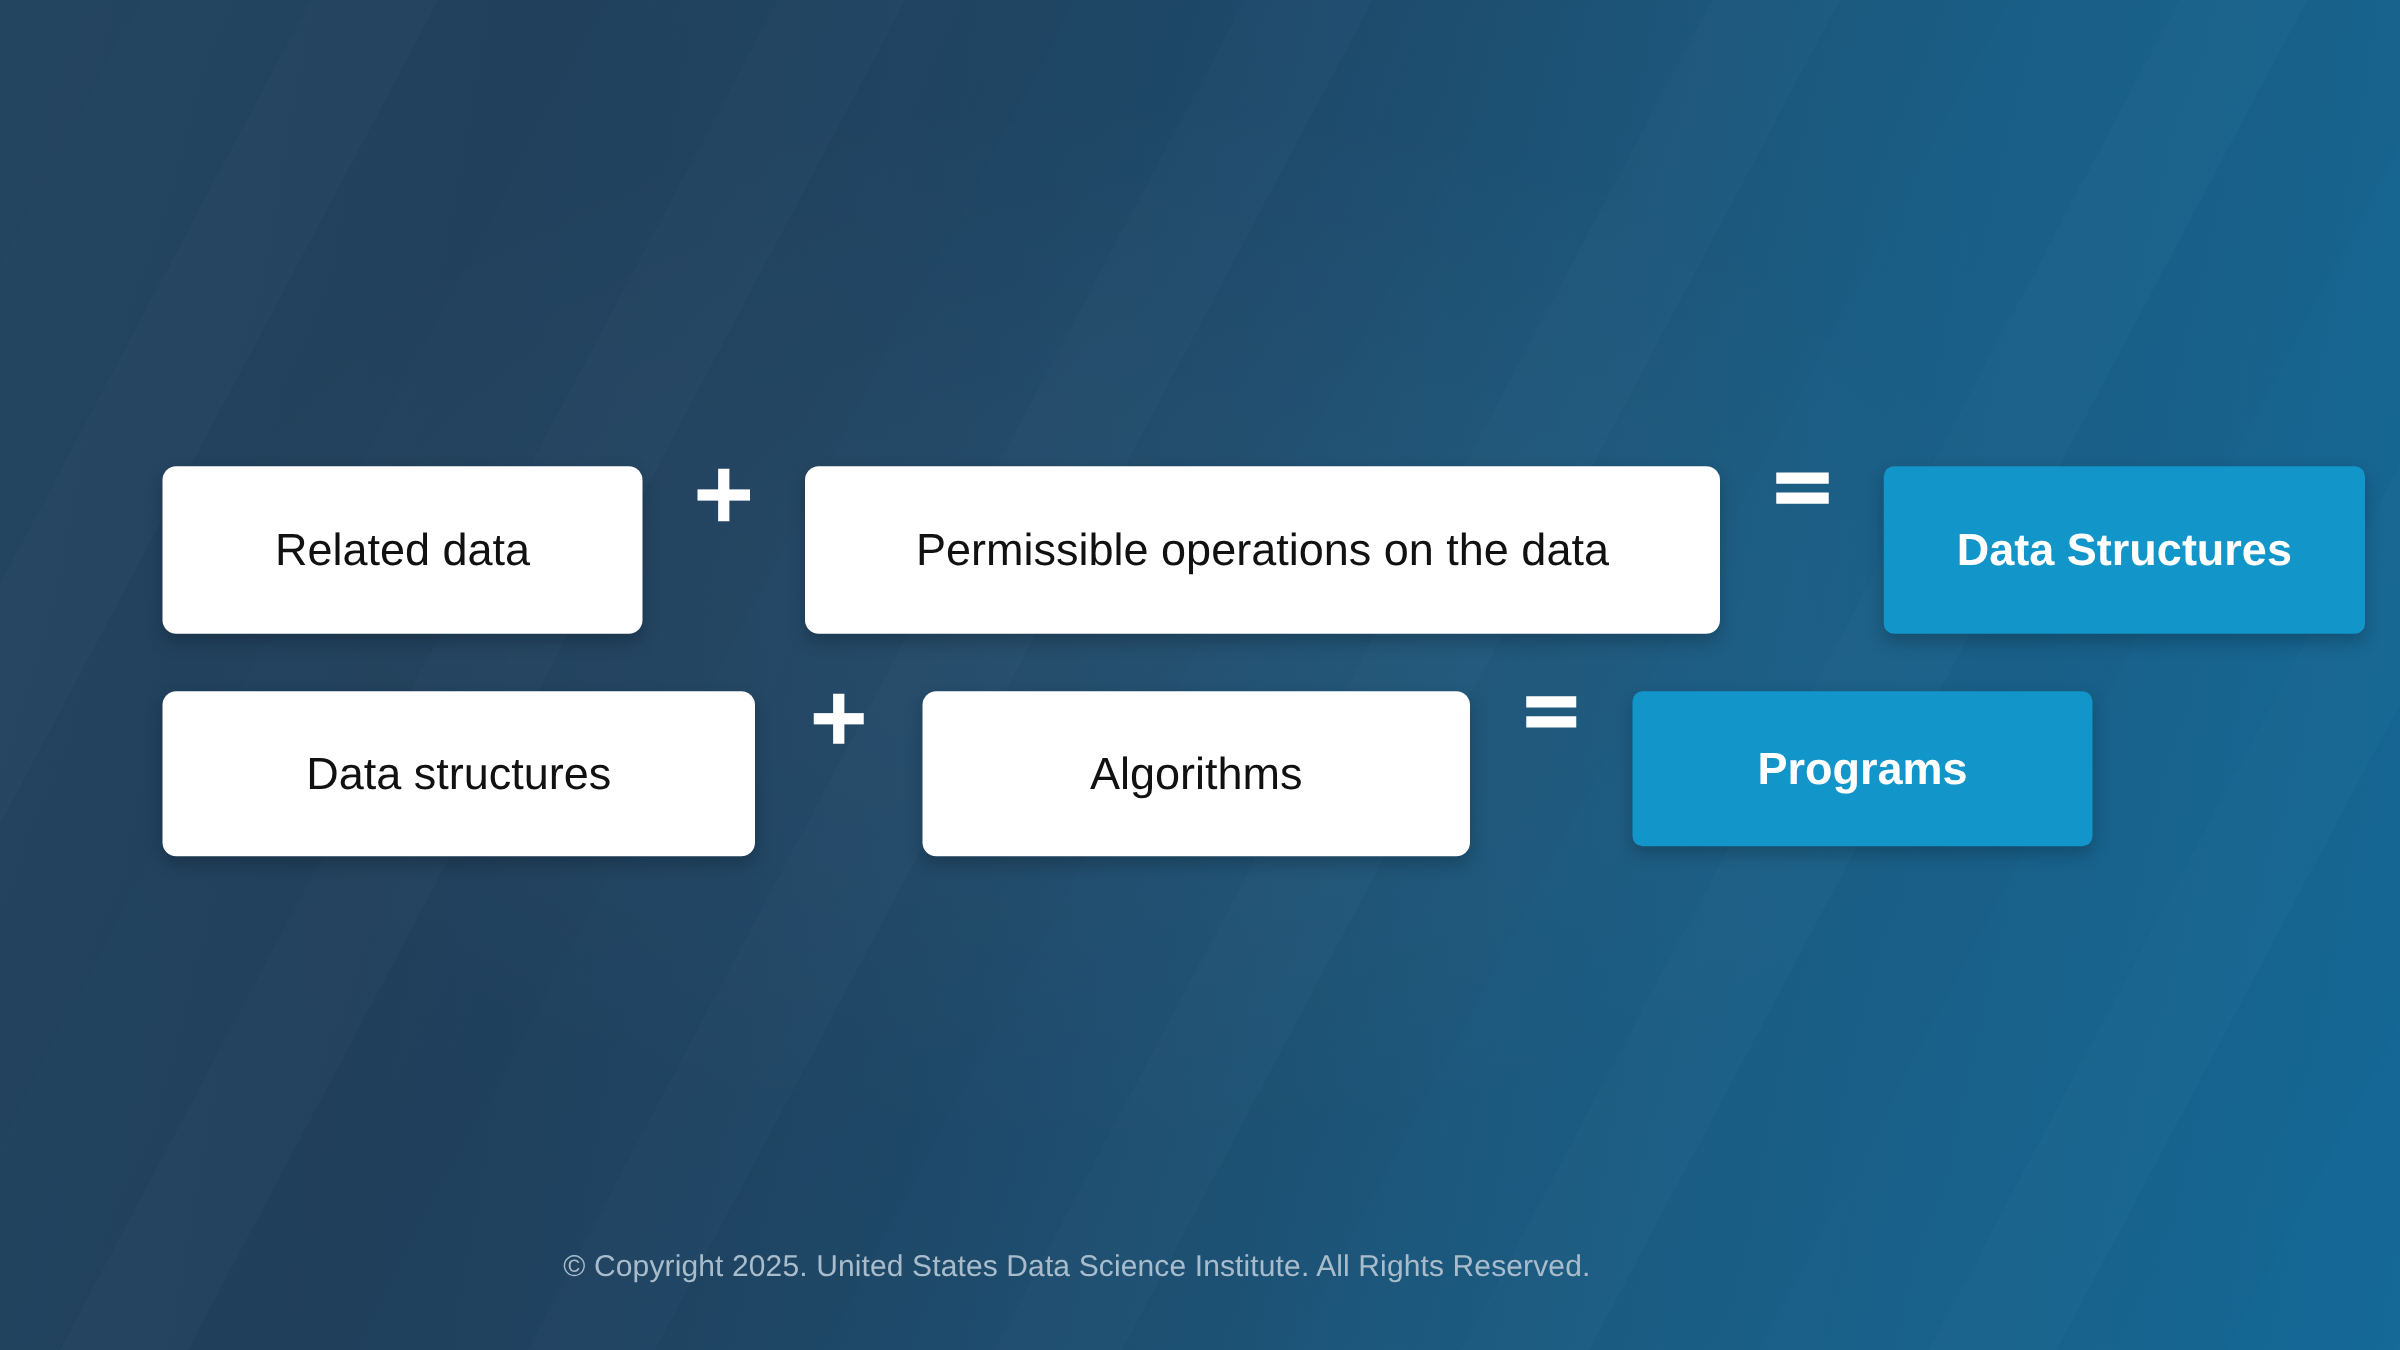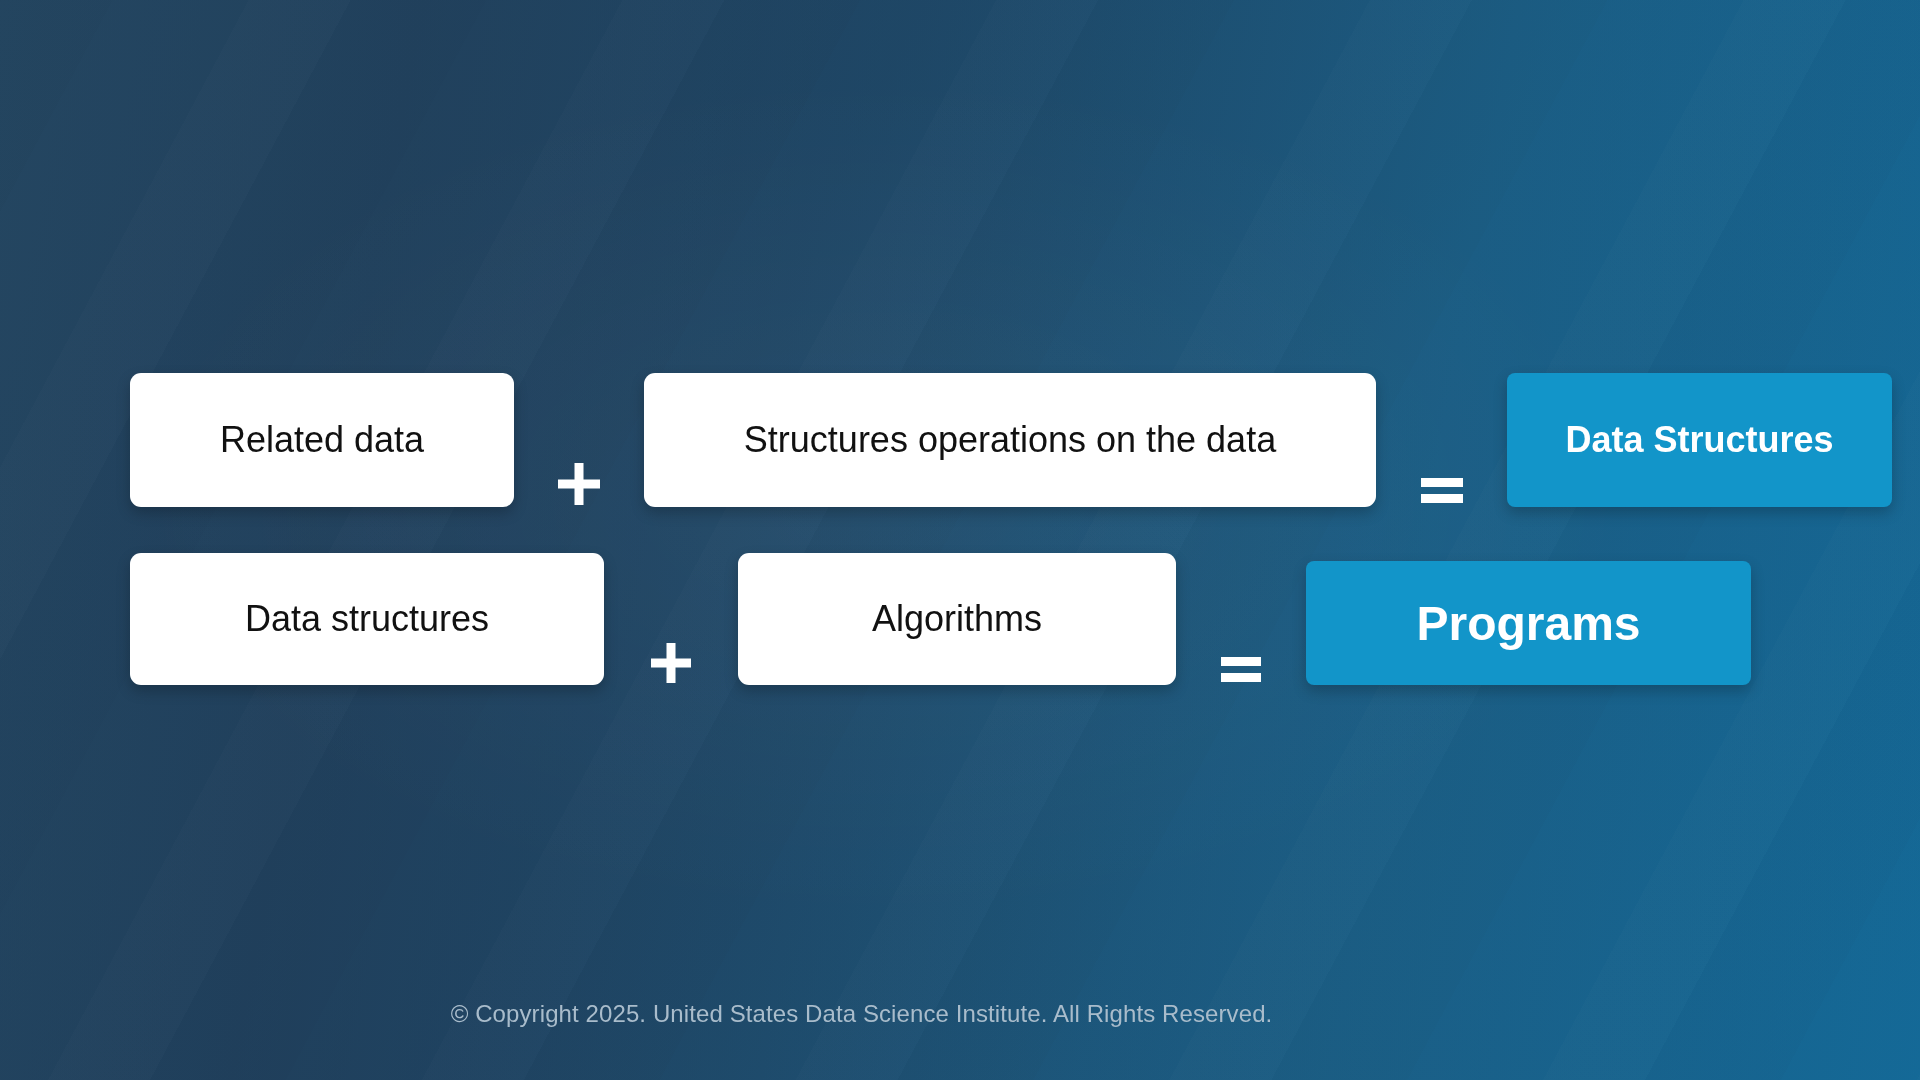--- a/index.html
+++ b/index.html
@@ -68,21 +68,21 @@
     position: absolute;
     left: 0;
     top: 355;
     width: 1920px;
     z-index: 3;
   }
 
   .eq-row {
     position: absolute;
     display: flex;
-    align-items: flex-end;
+    align-items: flex-start;
     white-space: nowrap;
     gap: 24px;
   }
 
   #row-1 { left: 130px; top: 373px; }
   #row-2 { left: 130px; top: 553px; }
 
   .term-box {
     background: #ffffff;
     border-radius: 11px;
@@ -105,21 +105,21 @@
   }
 
   
   #box-related-data    { width: 384px; height: 134px; font-size: 36px; }
   #box-permissible     { width: 732px; height: 134px; font-size: 36px; }
   #box-data-structures { width: 385px; height: 134px; font-size: 36px; }
 
   
   #box-data-structures-2 { width: 474px; height: 132px; font-size: 36px; }
   #box-algorithms        { width: 438px; height: 132px; font-size: 36px; }
-  #box-programs          { width: 445px; height: 124px; font-size: 48px; }
+  #box-programs          { width: 368px; height: 124px; font-size: 36px; }
 
   
   .op {
     color: #ffffff;
     display: flex;
     align-items: center;
     justify-content: center;
     flex: 0 0 auto;
   }
   .op svg { display: block; }
@@ -156,21 +156,21 @@
       </div>
 
       <div class="op" id="op-plus-1">
         <svg width="46" height="46" viewBox="0 0 46 46" aria-hidden="true">
           <rect x="18.5" y="2" width="9" height="42" fill="#ffffff"></rect>
           <rect x="2" y="18.5" width="42" height="9" fill="#ffffff"></rect>
         </svg>
       </div>
 
       <div class="term-box" id="box-permissible">
-        <span>Structures operations on the data</span>
+        <span>Permissible operations on the data</span>
       </div>
 
       <div class="op" id="op-eq-1">
         <svg width="46" height="34" viewBox="0 0 46 34" aria-hidden="true">
           <rect x="2" y="5" width="42" height="9" fill="#ffffff"></rect>
           <rect x="2" y="21" width="42" height="9" fill="#ffffff"></rect>
         </svg>
       </div>
 
       <div class="result-box" id="box-data-structures" style="background:#1295c9">

